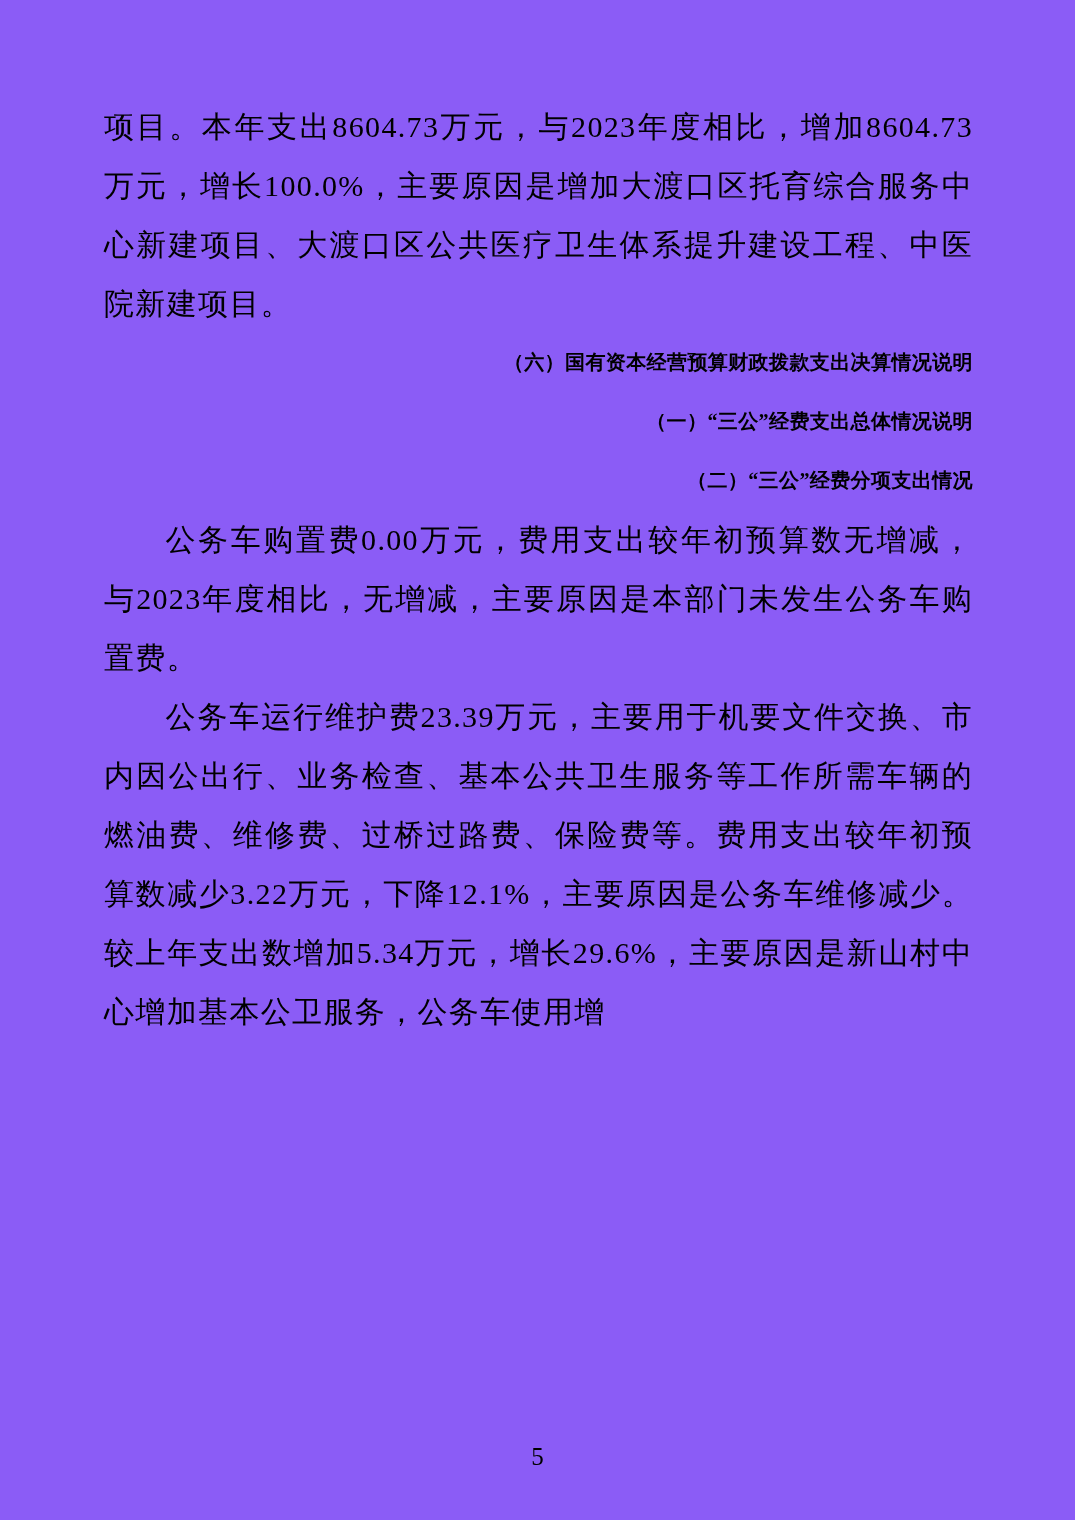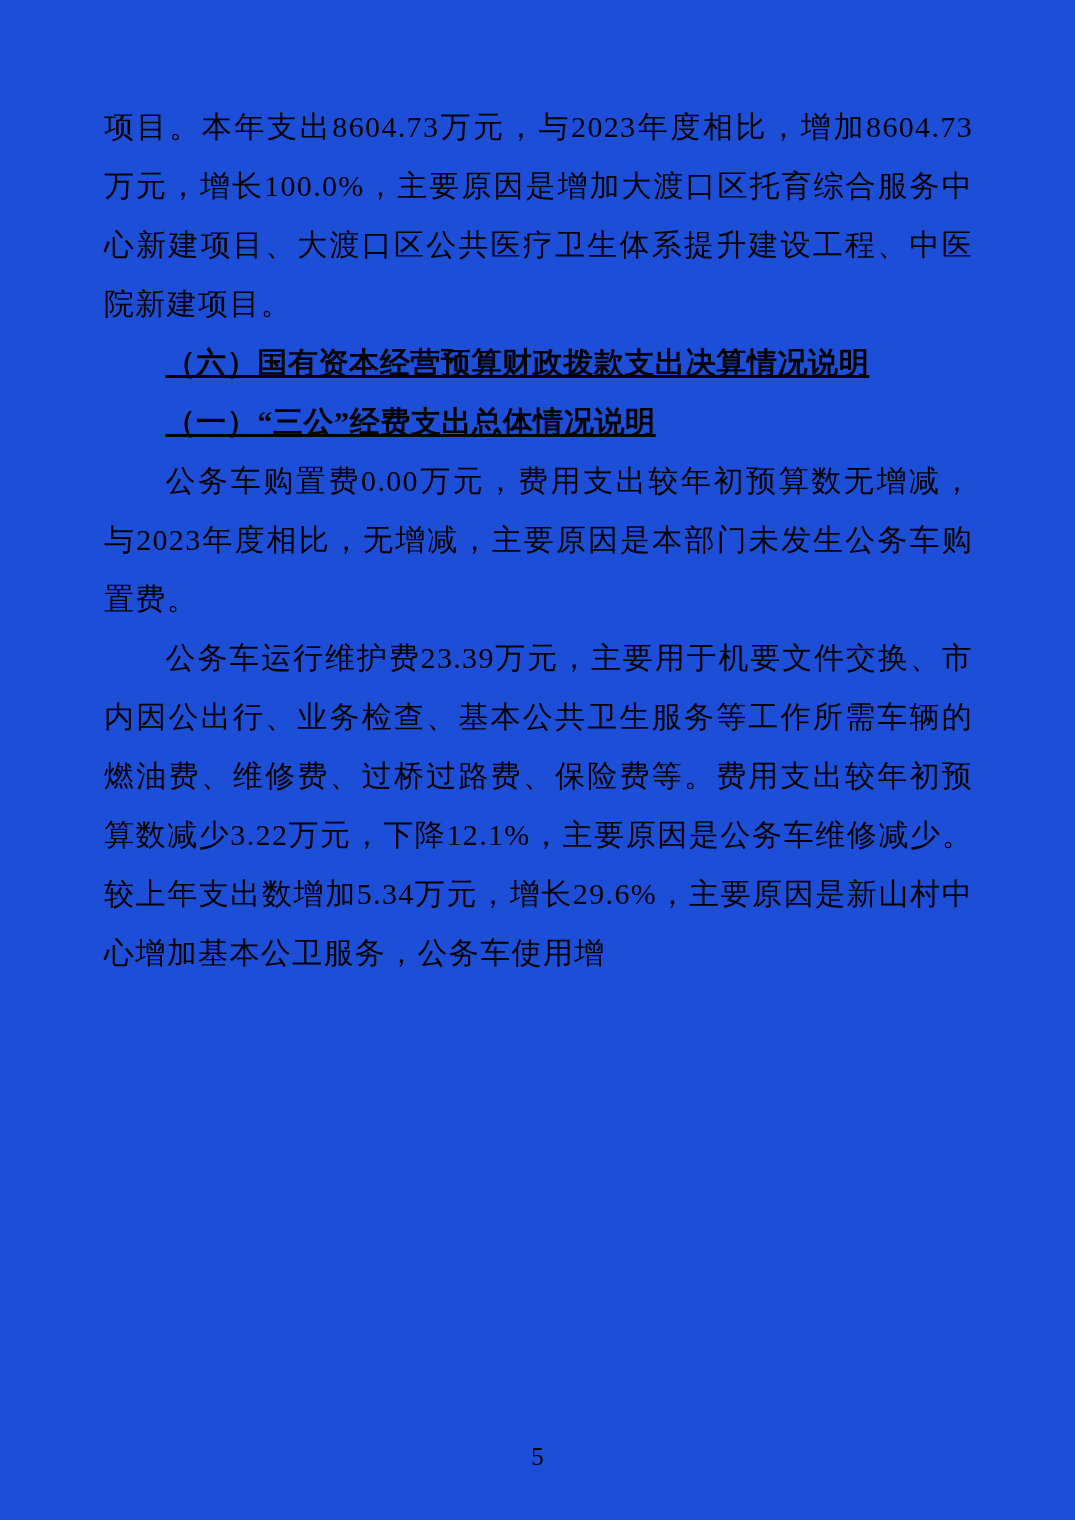--- a/index.html
+++ b/index.html
@@ -5,21 +5,21 @@
   html, body {
     margin: 0;
     padding: 0;
     background: #ffffff;
   }
   .page {
     position: relative;
     width: 1075px;
     height: 1520px;
     margin: 0 auto;
-    background: #1d4ed8;
+    background: #8b5cf6;
     box-sizing: border-box;
     padding: 97px 102px 0 104px;
     color: #000000;
     font-family: "Liberation Serif", "DejaVu Serif", serif;
     overflow: hidden;
   }
   .para {
     margin: 0;
     font-size: 30px;
     line-height: 59px;
@@ -27,27 +27,26 @@
     text-justify: inter-character;
     text-indent: 2.05em;
     letter-spacing: 0.045em;
     word-break: break-all;
   }
   .para.no-indent {
     text-indent: 0;
   }
   .heading {
     margin: 0;
-    font-size: 30px;
+    font-size: 20px;
     line-height: 59px;
     font-weight: bold;
     text-indent: 2.05em;
-    text-align: left;
+    text-align: right;
     letter-spacing: 0.02em;
-    text-decoration: underline;
   }
   .heading-hei {
     font-family: "Liberation Sans", "DejaVu Sans", sans-serif;
     letter-spacing: 0.05em;
   }
   .footer-pagenum {
     position: absolute;
     left: 0;
     right: 0;
     bottom: 51px;
@@ -65,20 +64,21 @@
 
   <p class="para no-indent">项目。本年支出8604.73万元，与2023年度相比，增加8604.73万元，增长100.0%，主要原因是增加大渡口区托育综合服务中心新建项目、大渡口区公共医疗卫生体系提升建设工程、中医院新建项目。</p>
 
   <h3 class="heading">（六）国有资本经营预算财政拨款支出决算情况说明</h3>
 
 
 
   <h3 class="heading">（一）“三公”经费支出总体情况说明</h3>
 
 
+  <h3 class="heading">（二）“三公”经费分项支出情况</h3>
 
 
   <p class="para">公务车购置费0.00万元，费用支出较年初预算数无增减，与2023年度相比，无增减，主要原因是本部门未发生公务车购置费。</p>
 
   <p class="para">公务车运行维护费23.39万元，主要用于机要文件交换、市内因公出行、业务检查、基本公共卫生服务等工作所需车辆的燃油费、维修费、过桥过路费、保险费等。费用支出较年初预算数减少3.22万元，下降12.1%，主要原因是公务车维修减少。较上年支出数增加5.34万元，增长29.6%，主要原因是新山村中心增加基本公卫服务，公务车使用增</p>
 
   <div class="footer-pagenum">5</div>
 
 </div>
 

